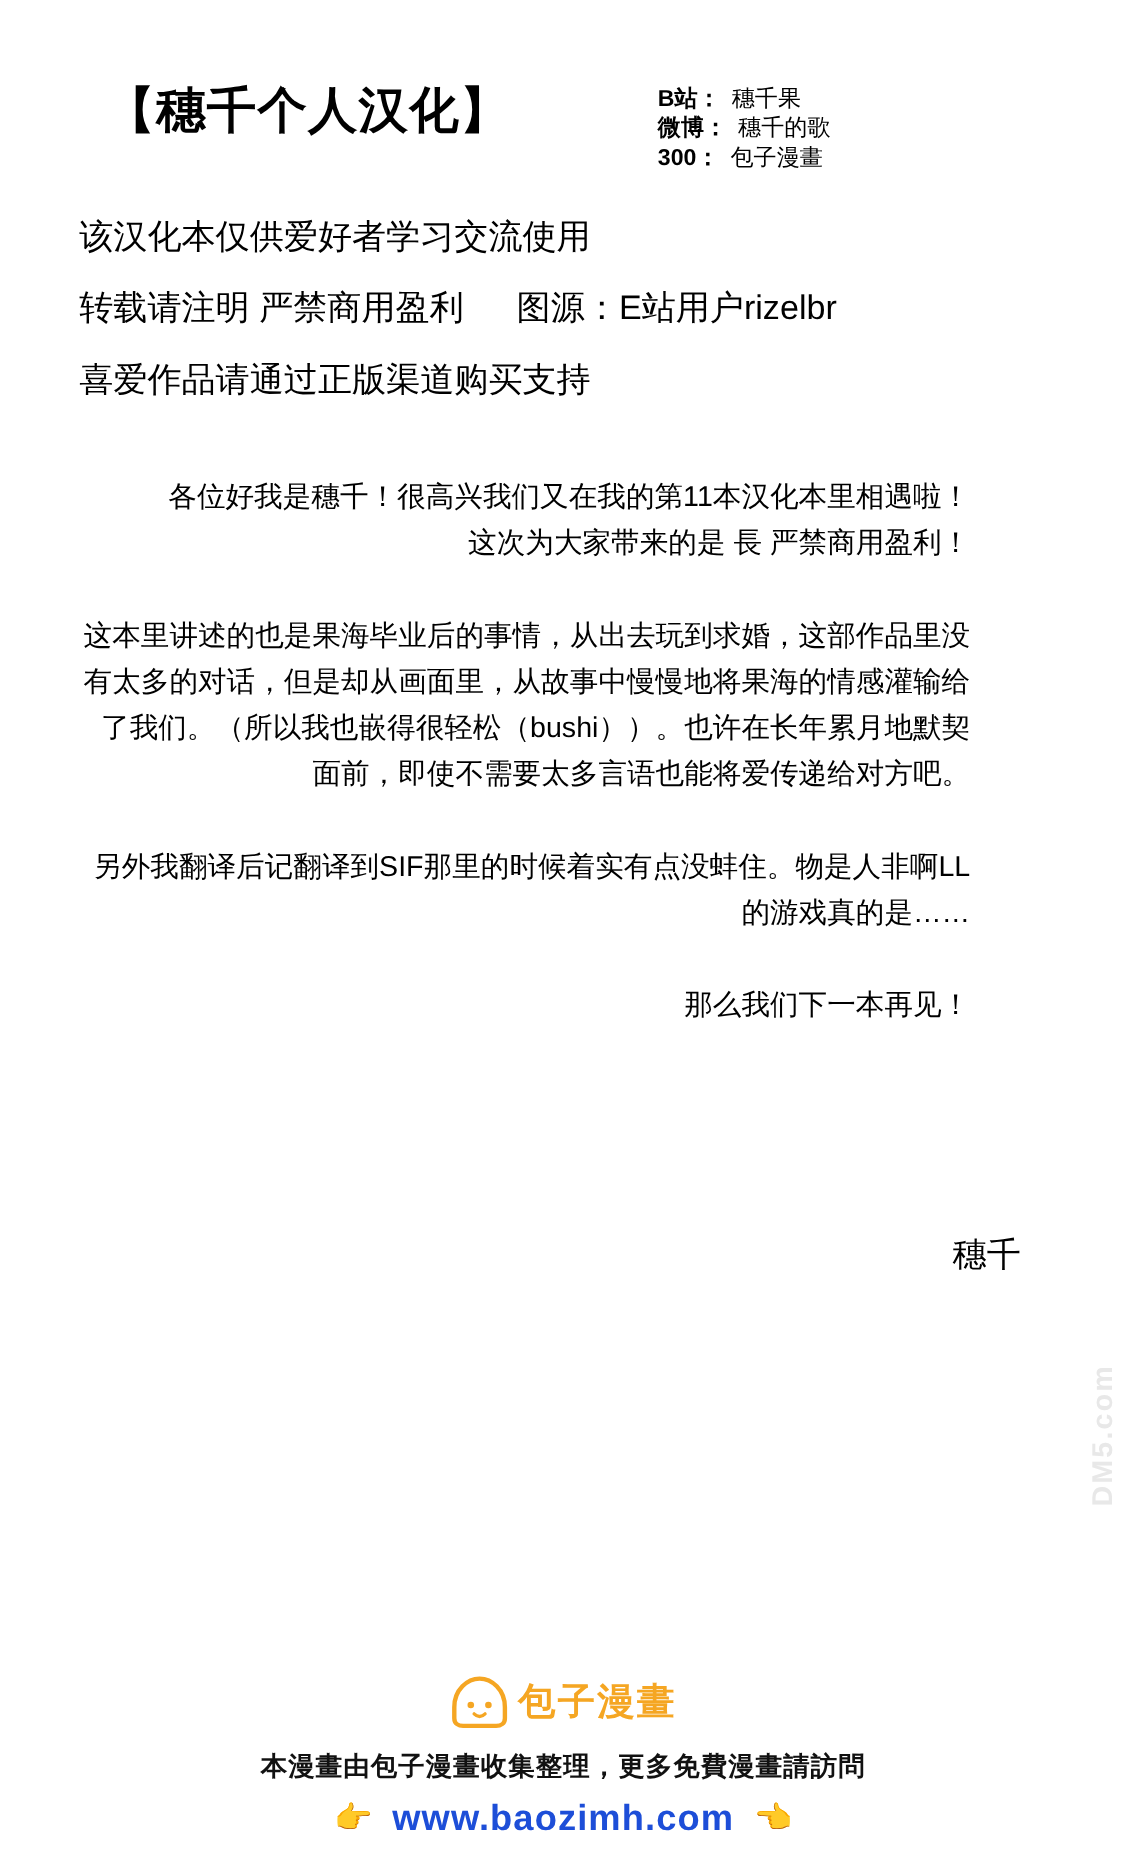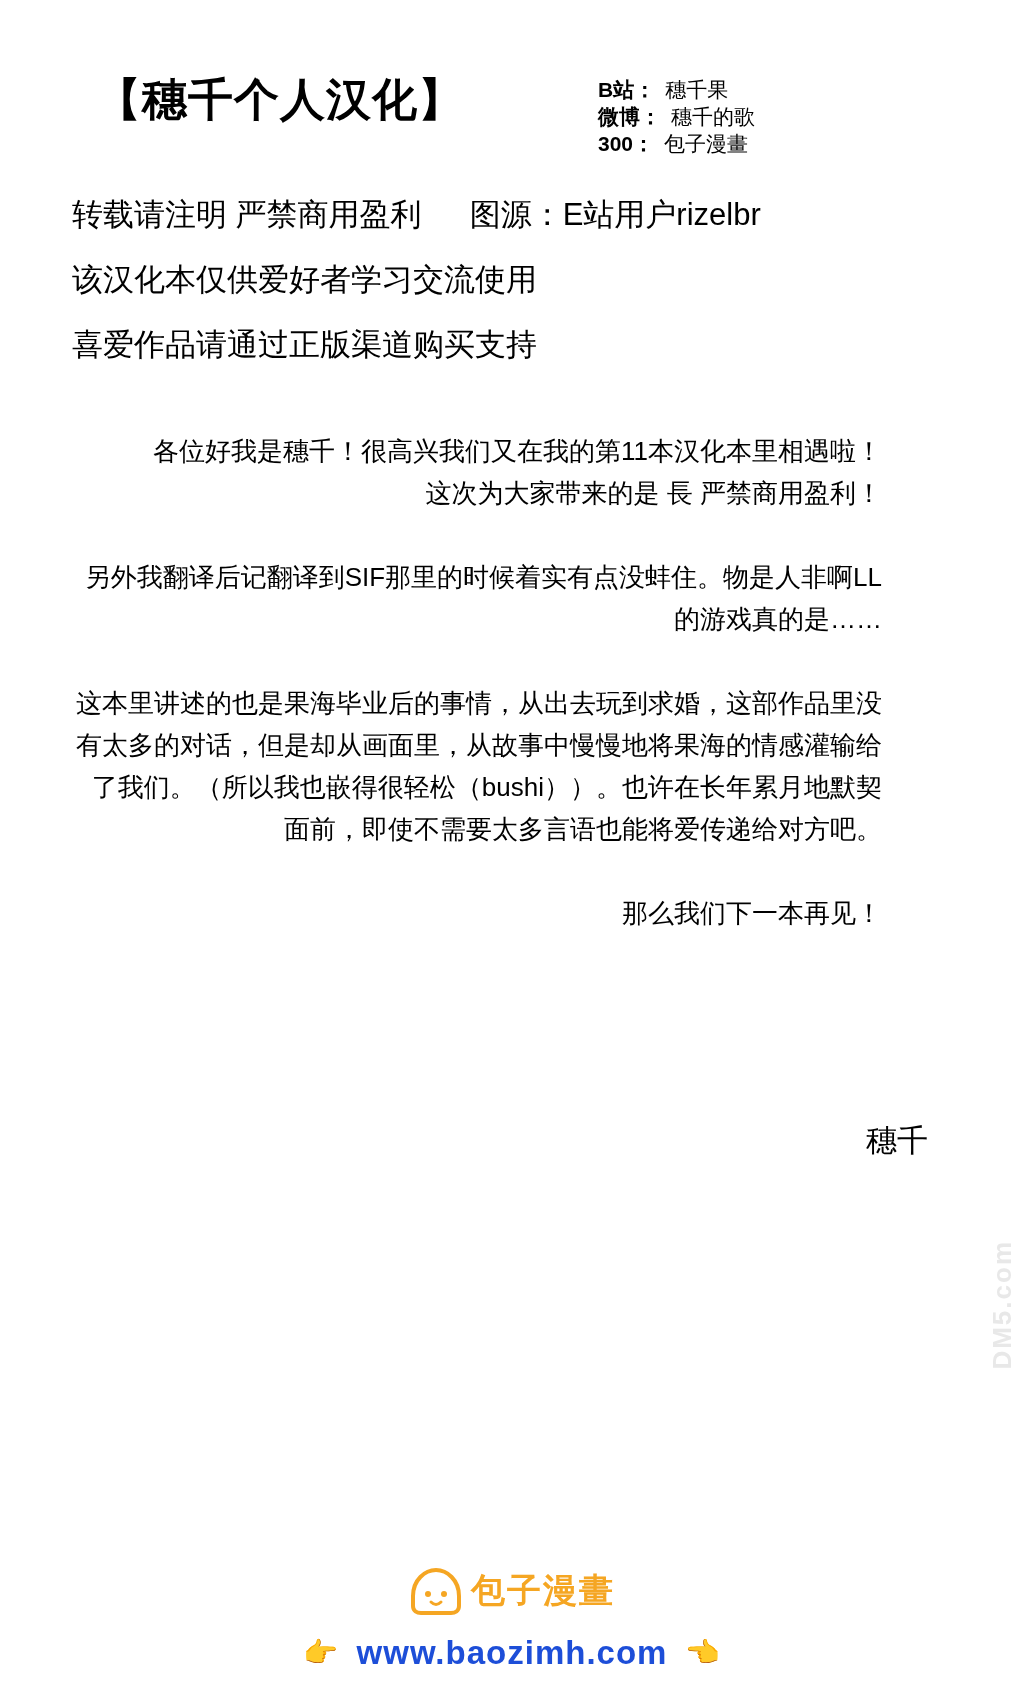--- a/index.html
+++ b/index.html
@@ -188,37 +188,37 @@
       <span class="c-line">
         <span class="c-label">微博：</span><span class="c-value">穗千的歌</span>
       </span>
       <span class="c-line">
         <span class="c-label">300：</span><span class="c-value">包子漫畫</span>
       </span>
     </div>
   </div>
 
   <div class="notice">
+    <span class="n-line">该汉化本仅供爱好者学习交流使用</span>
     <span class="n-line">
       <span>转载请注明 严禁商用盈利</span><span class="gap"></span><span>图源：E站用户rizelbr</span>
     </span>
-    <span class="n-line">该汉化本仅供爱好者学习交流使用</span>
     <span class="n-line">喜爱作品请通过正版渠道购买支持</span>
   </div>
 
   <div class="body-text">
     <p class="para">
       <span class="b-line">各位好我是穗千！很高兴我们又在我的第11本汉化本里相遇啦！</span>
       <span class="b-line">这次为大家带来的是 長 严禁商用盈利！</span>
     </p>
     <p class="para wrap">
+      <span class="b-line">这本里讲述的也是果海毕业后的事情，从出去玩到求婚，这部作品里没有太多的对话，但是却从画面里，从故事中慢慢地将果海的情感灌输给了我们。（所以我也嵌得很轻松（bushi））。也许在长年累月地默契面前，即使不需要太多言语也能将爱传递给对方吧。</span>
+    </p>
+    <p class="para wrap">
       <span class="b-line">另外我翻译后记翻译到SIF那里的时候着实有点没蚌住。物是人非啊LL的游戏真的是……</span>
-    </p>
-    <p class="para wrap">
-      <span class="b-line">这本里讲述的也是果海毕业后的事情，从出去玩到求婚，这部作品里没有太多的对话，但是却从画面里，从故事中慢慢地将果海的情感灌输给了我们。（所以我也嵌得很轻松（bushi））。也许在长年累月地默契面前，即使不需要太多言语也能将爱传递给对方吧。</span>
     </p>
     <p class="para">
       <span class="b-line">那么我们下一本再见！</span>
     </p>
   </div>
 
   <div class="signature">穗千</div>
 
   <div class="dm5">DM5.com</div>
 
@@ -227,20 +227,21 @@
       <span class="bun-logo">
         <svg viewBox="0 0 54 50" width="54" height="50" aria-hidden="true">
           <path d="M4 30 C4 14 16 4 27 4 C38 4 50 14 50 30 L50 40 C50 45 46 47 42 47 L12 47 C8 47 4 45 4 40 Z" fill="none" stroke="#f5a623" stroke-width="4" stroke-linejoin="round"></path>
           <circle cx="19" cy="28" r="3" fill="#f5a623"></circle>
           <circle cx="35" cy="28" r="3" fill="#f5a623"></circle>
           <path d="M22 36 Q27 41 32 36" fill="none" stroke="#f5a623" stroke-width="3" stroke-linecap="round"></path>
         </svg>
       </span>
       <span class="brand-name">包子漫畫</span>
     </div>
+    <div class="footer-note">本漫畫由包子漫畫收集整理，更多免費漫畫請訪問</div>
     <div class="footer-url-row">
       <span class="hand">👉</span>
       <span class="footer-url">www.baozimh.com</span>
       <span class="hand">👈</span>
     </div>
   </div>
 
 </div>
 
 </body></html>

